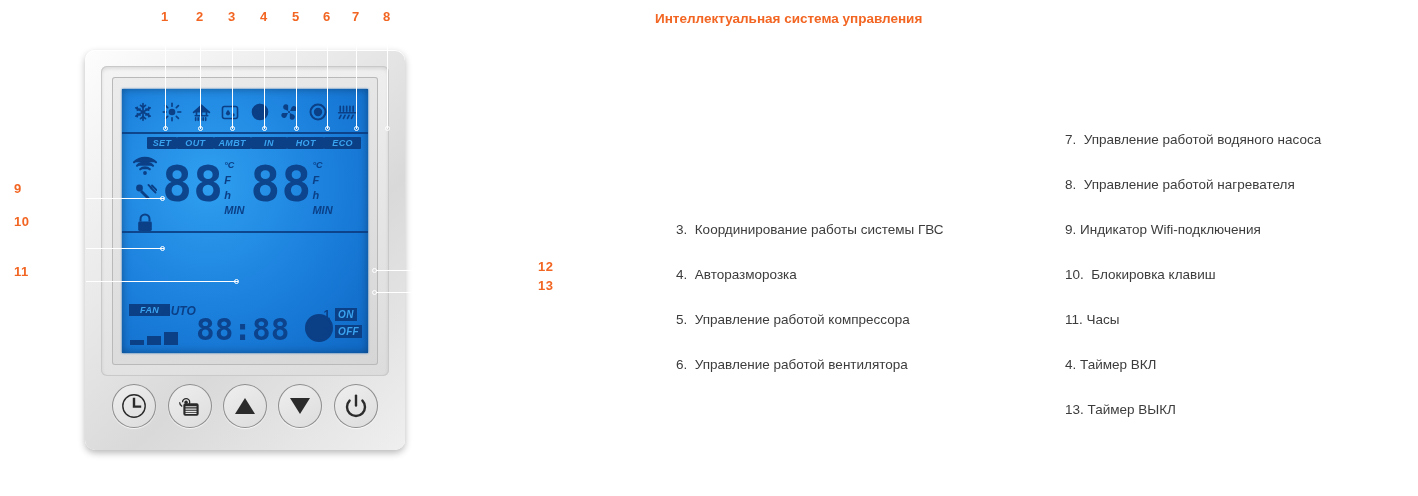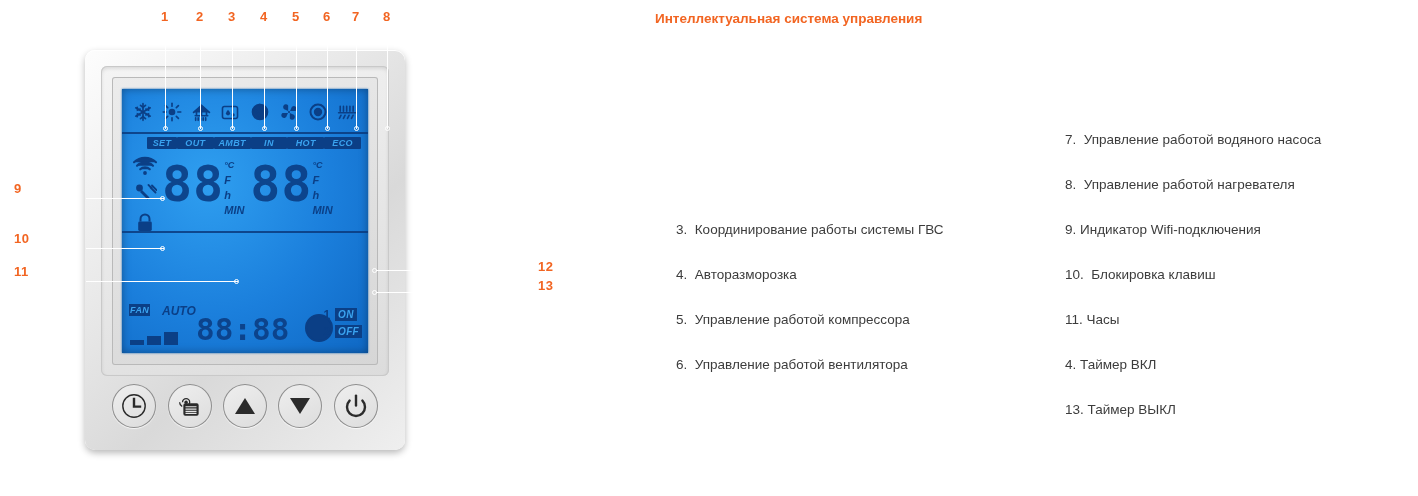--- a/index.html
+++ b/index.html
@@ -136,21 +136,21 @@
 
   
   #bottom-row {
     position: absolute; left: 0; right: 0; bottom: 0; height: 52px;
     padding: 3px 7px 0 7px;
   }
   #fan-tag {
     position: absolute; left: 7px; top: 3px;
     background: #0b3f86; color: #3aa3ef;
     font-size: 9px; font-weight: bold; font-style: italic;
-    padding: 1px 1px; letter-spacing: .4px;
+    padding: 1px 11px; letter-spacing: .4px;
   }
   #auto-tag {
     position: absolute; left: 40px; top: 3px;
     color: #0b3f86; font-size: 12px; font-weight: bold; font-style: italic;
   }
   #bars { position: absolute; left: 8px; bottom: 8px; display: flex; align-items: flex-end; gap: 3px; }
   #bars i { display: block; background: #0b3f86; }
   #clock-digits {
     position: absolute; left: 74px; top: 10px;
     font-family: "DejaVu Sans Mono", monospace;
@@ -234,21 +234,21 @@
     <div class="lead v" style="left:327px;top:26px;height:103px"></div>
       <div class="dot" style="left:325px;top:126px"></div>
     <div class="lead v" style="left:356px;top:26px;height:103px"></div>
       <div class="dot" style="left:354px;top:126px"></div>
     <div class="lead v" style="left:387px;top:26px;height:103px"></div>
       <div class="dot" style="left:385px;top:126px"></div>
   </div>
 
   <div>
     <div class="callout" style="left:14px;top:182px">9</div>
-    <div class="callout" style="left:14px;top:232px">10</div>
+    <div class="callout" style="left:14px;top:215px">10</div>
     <div class="callout" style="left:14px;top:265px">11</div>
   </div>
   <div>
     <div class="lead h" style="left:86px;top:198px;width:78px"></div>
       <div class="dot" style="left:160px;top:196px"></div>
     <div class="lead h" style="left:86px;top:248px;width:78px"></div>
       <div class="dot" style="left:160px;top:246px"></div>
     <div class="lead h" style="left:86px;top:281px;width:152px"></div>
       <div class="dot" style="left:234px;top:279px"></div>
   </div>

